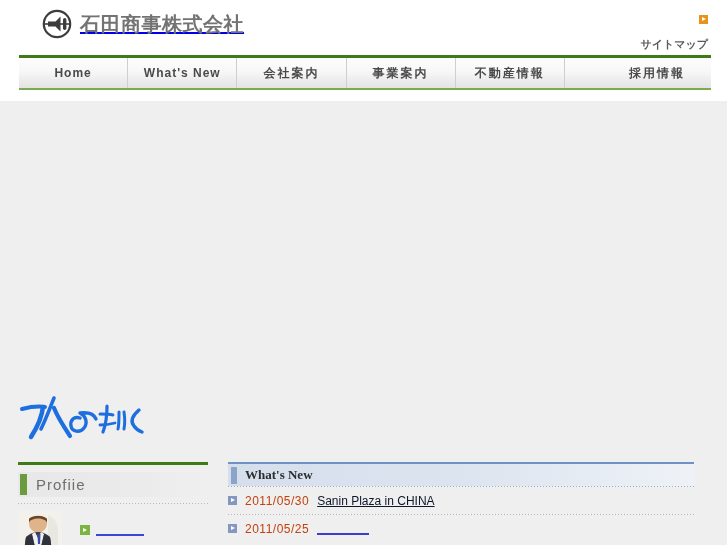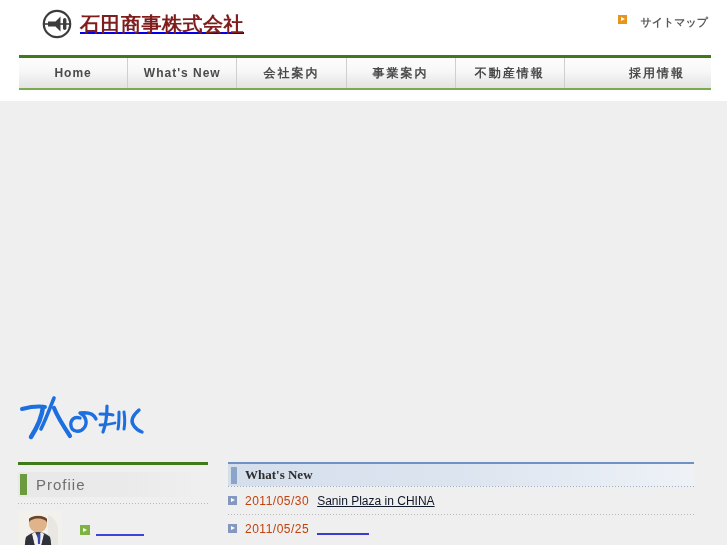--- a/index.html
+++ b/index.html
@@ -44,37 +44,38 @@
   }
   .logo-mark {
     width: 30px;
     height: 30px;
     flex: 0 0 30px;
   }
   .logo-text {
     font-family: "DejaVu Sans", "Liberation Sans", sans-serif;
     font-size: 20px;
     font-weight: bold;
-    color: #7f1d1d;
+    color: #737373;
     letter-spacing: 0.5px;
     line-height: 1;
     white-space: nowrap;
   }
 
   .sitemap-link {
     position: absolute;
     right: 19px;
     top: 15px;
     display: flex;
-    align-items: flex-start;
+    align-items: flex-end;
     gap: 13px;
     text-decoration: none;
     color: #666;
     font-size: 11px;
     white-space: nowrap;
+    flex-direction: column;
   }
   .sitemap-icon {
     width: 9px;
     height: 9px;
     background: #e8941a;
     display: inline-block;
     position: relative;
   }
   .sitemap-icon::after {
     content: "";

